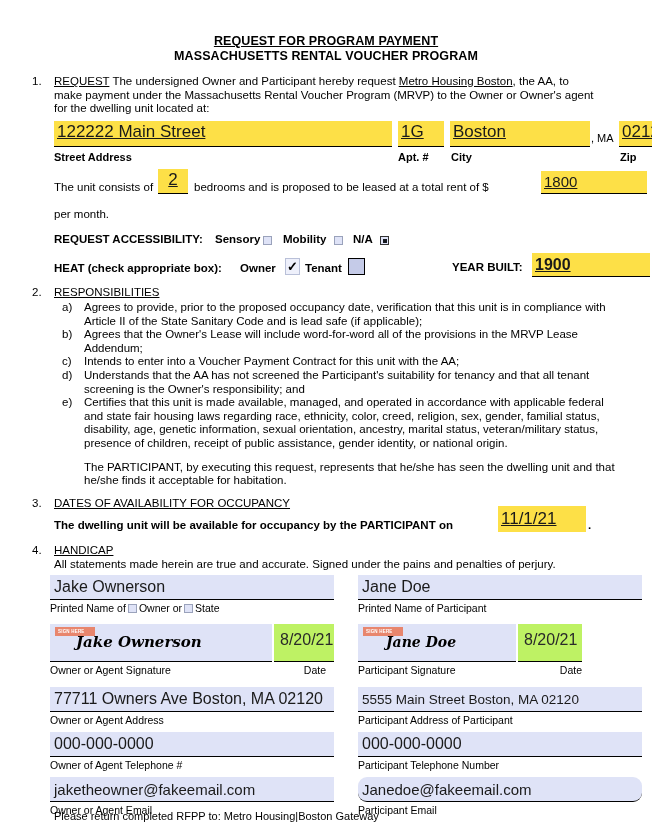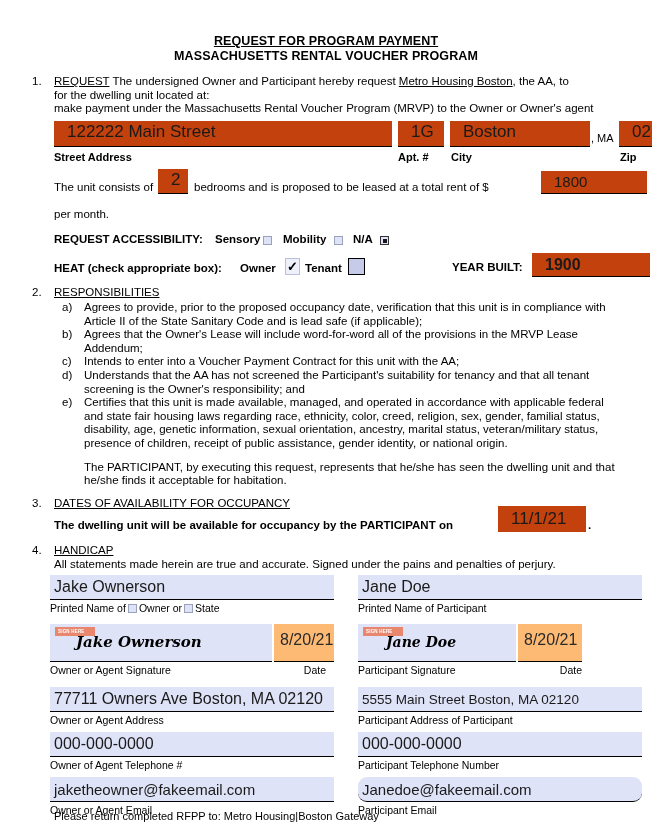--- a/index.html
+++ b/index.html
@@ -52,30 +52,31 @@
   }
   .sec-body {
     margin-left: 26px;
     font-size: 11.5px;
     line-height: 13.6px;
   }
   .u { text-decoration: underline; }
 
   
   .fld {
-    background: #c2410c;
+    background: #fde047;
     display: inline-block;
     vertical-align: baseline;
     font-size: 17px;
     line-height: 22px;
-    padding: 0 13px;
+    padding: 0 3px;
     box-sizing: border-box;
     white-space: nowrap;
     overflow: hidden;
     color: #1a1a1a;
+    text-decoration: underline;
   }
   .uline { border-bottom: 1.3px solid #000; }
 
   
   .addr-row {
     position: relative;
     height: 30px;
     margin-top: 5px;
   }
   .addr-street {
@@ -274,21 +275,21 @@
     left: 0; top: 0;
     height: 38px;
     background: #dfe3f7;
     border-bottom: 1.5px solid #000;
     box-sizing: border-box;
   }
   .sig-date {
     position: absolute;
     top: 0;
     height: 38px;
-    background: #fdba74;
+    background: #bef264;
     border-bottom: 1.5px solid #000;
     box-sizing: border-box;
   }
   .sig-date .dv {
     position: absolute;
     left: 6px; top: 9px;
     font-size: 16px;
     color: #2a2a2a;
   }
   .signhere {
@@ -346,22 +347,22 @@
   </div>
 
   <div class="sec" style="margin-top:11px;">
     <div class="sec-num">1.</div>
     <div class="sec-body">
       <div>
         <span class="u">REQUEST</span>
         <span>The undersigned Owner and Participant hereby request</span>
         <span class="u">Metro Housing Boston</span><span>, the AA, to</span>
       </div>
+      <div>make payment under the Massachusetts Rental Voucher Program (MRVP) to the Owner or Owner's agent</div>
       <div>for the dwelling unit located at:</div>
-      <div>make payment under the Massachusetts Rental Voucher Program (MRVP) to the Owner or Owner's agent</div>
 
       <div class="addr-row">
         <div class="fld uline addr-street">122222 Main Street</div>
         <div class="fld uline addr-apt">1G</div>
         <div class="fld uline addr-city">Boston</div>
         <div class="addr-ma">, MA</div>
         <div class="fld uline addr-zip">02120</div>
       </div>
       <div class="addr-labels">
         <span class="lb-street">Street Address</span>

